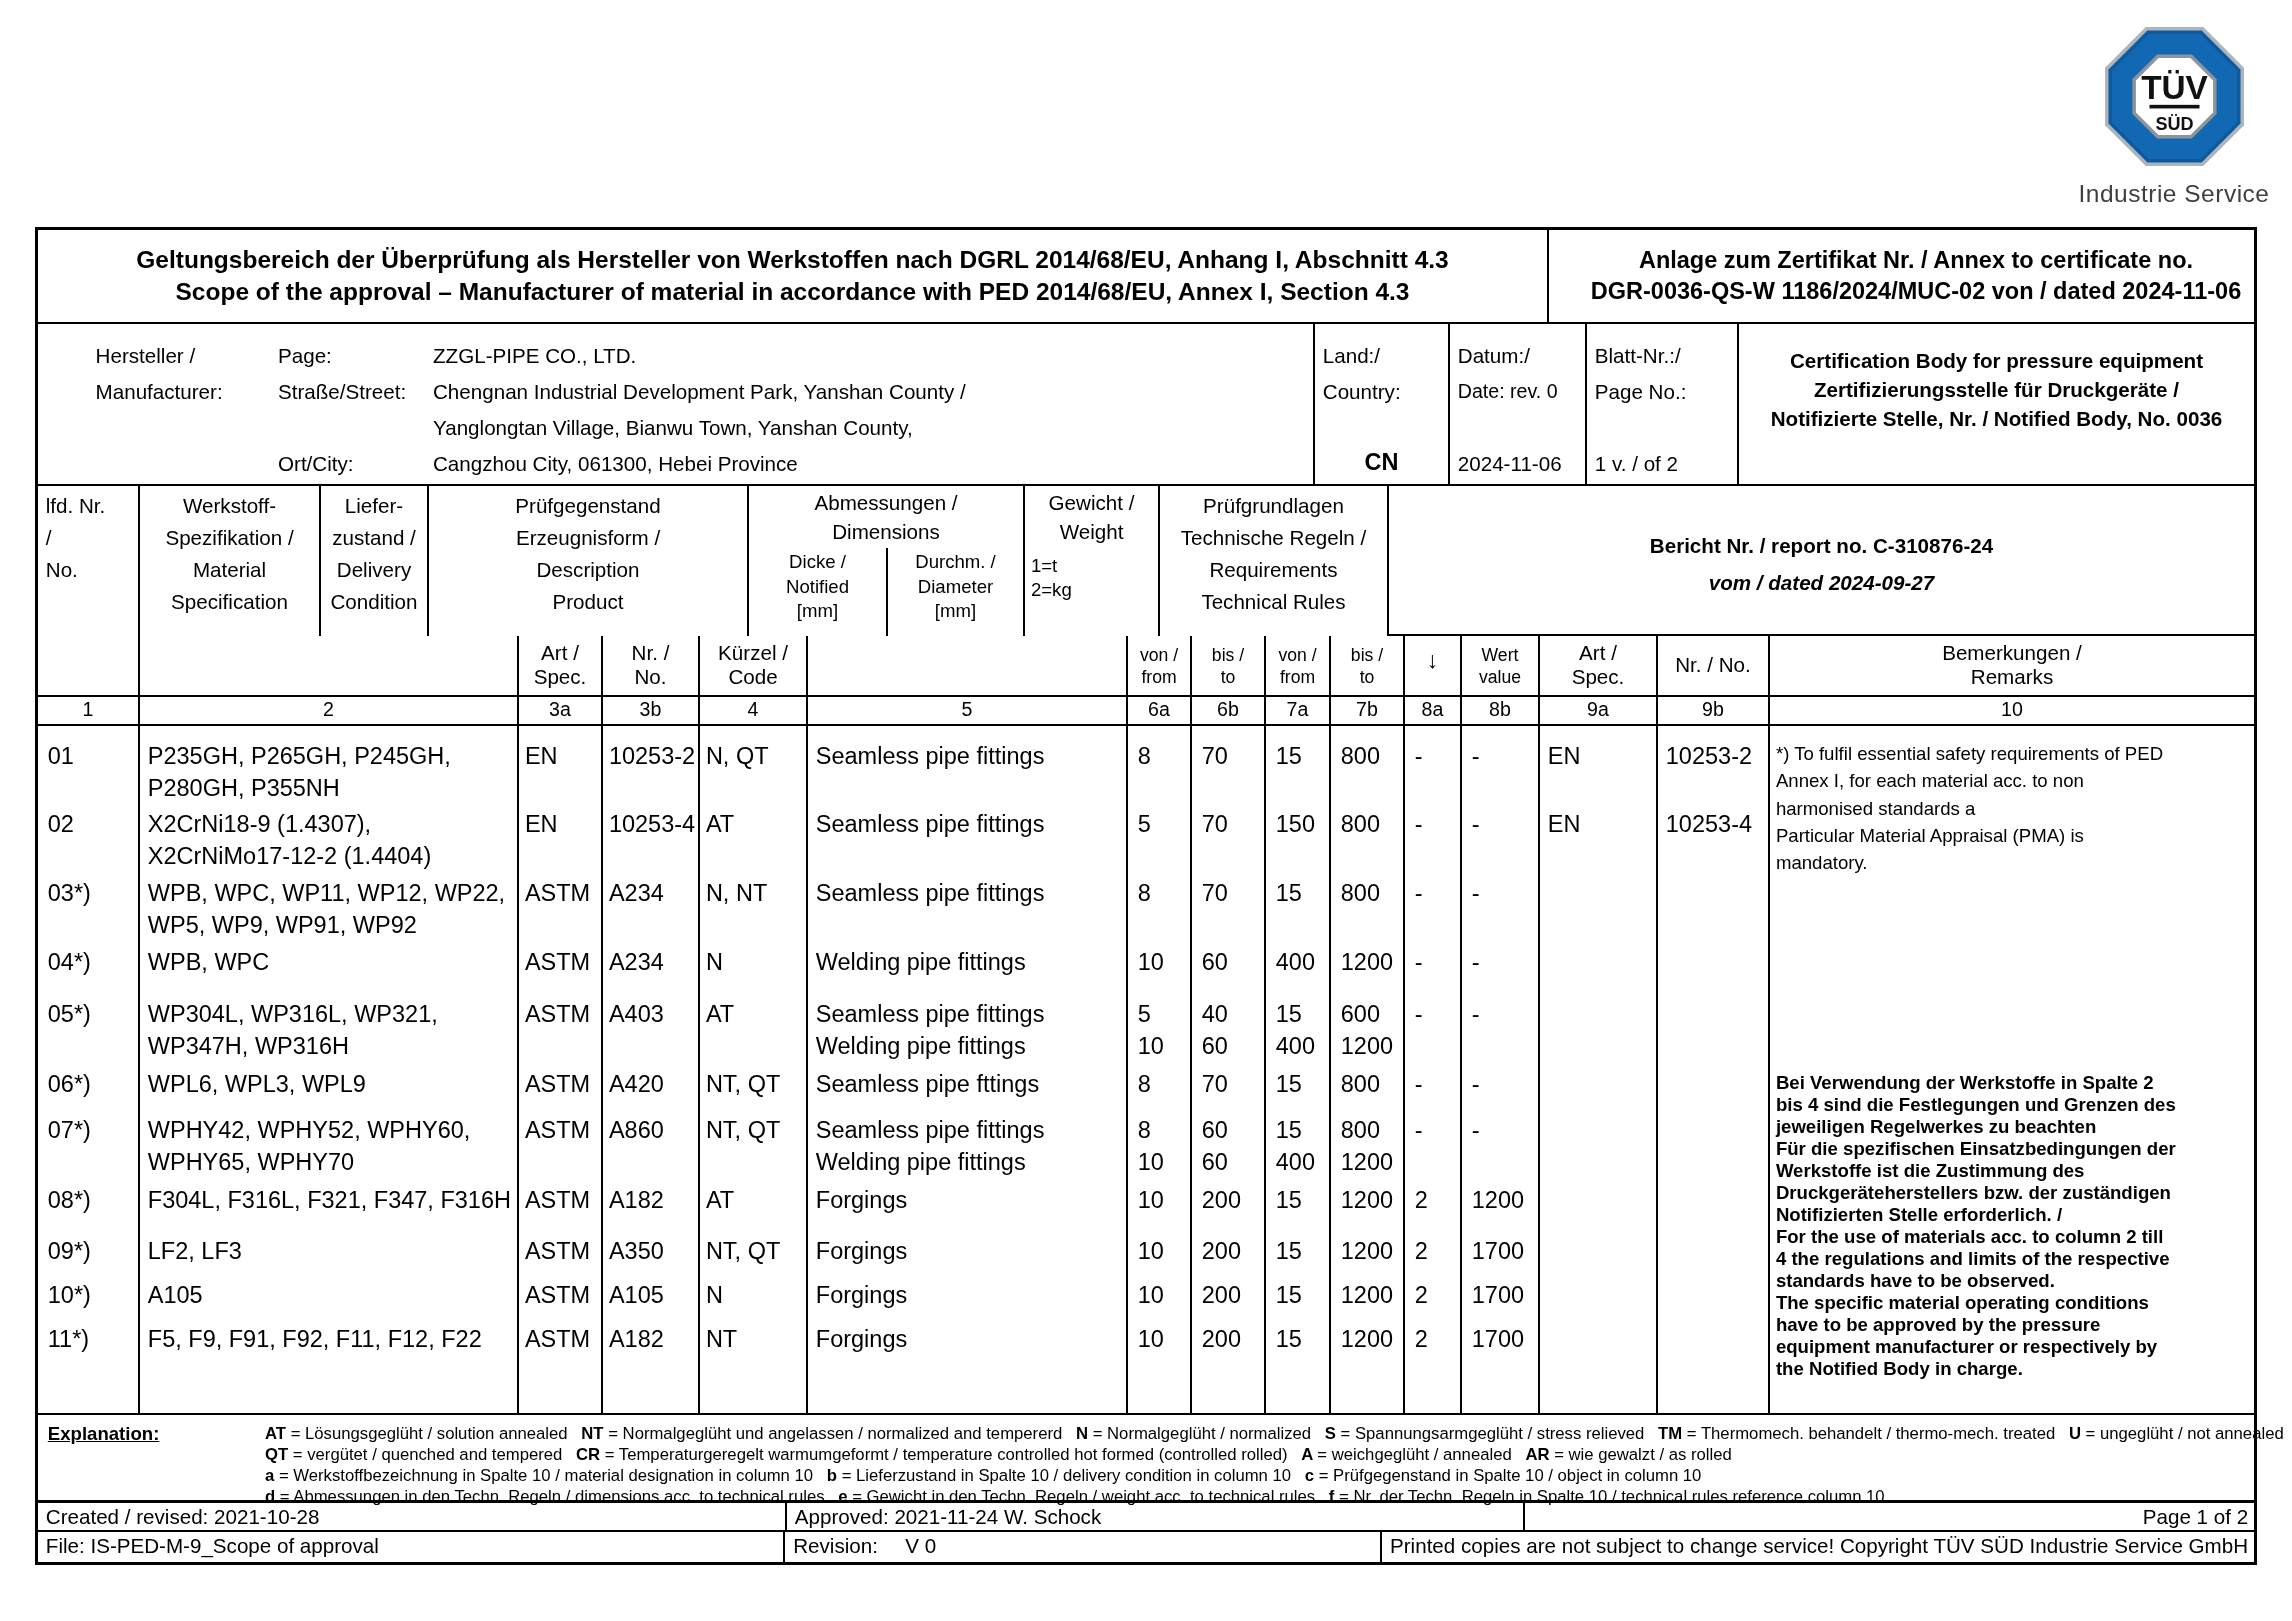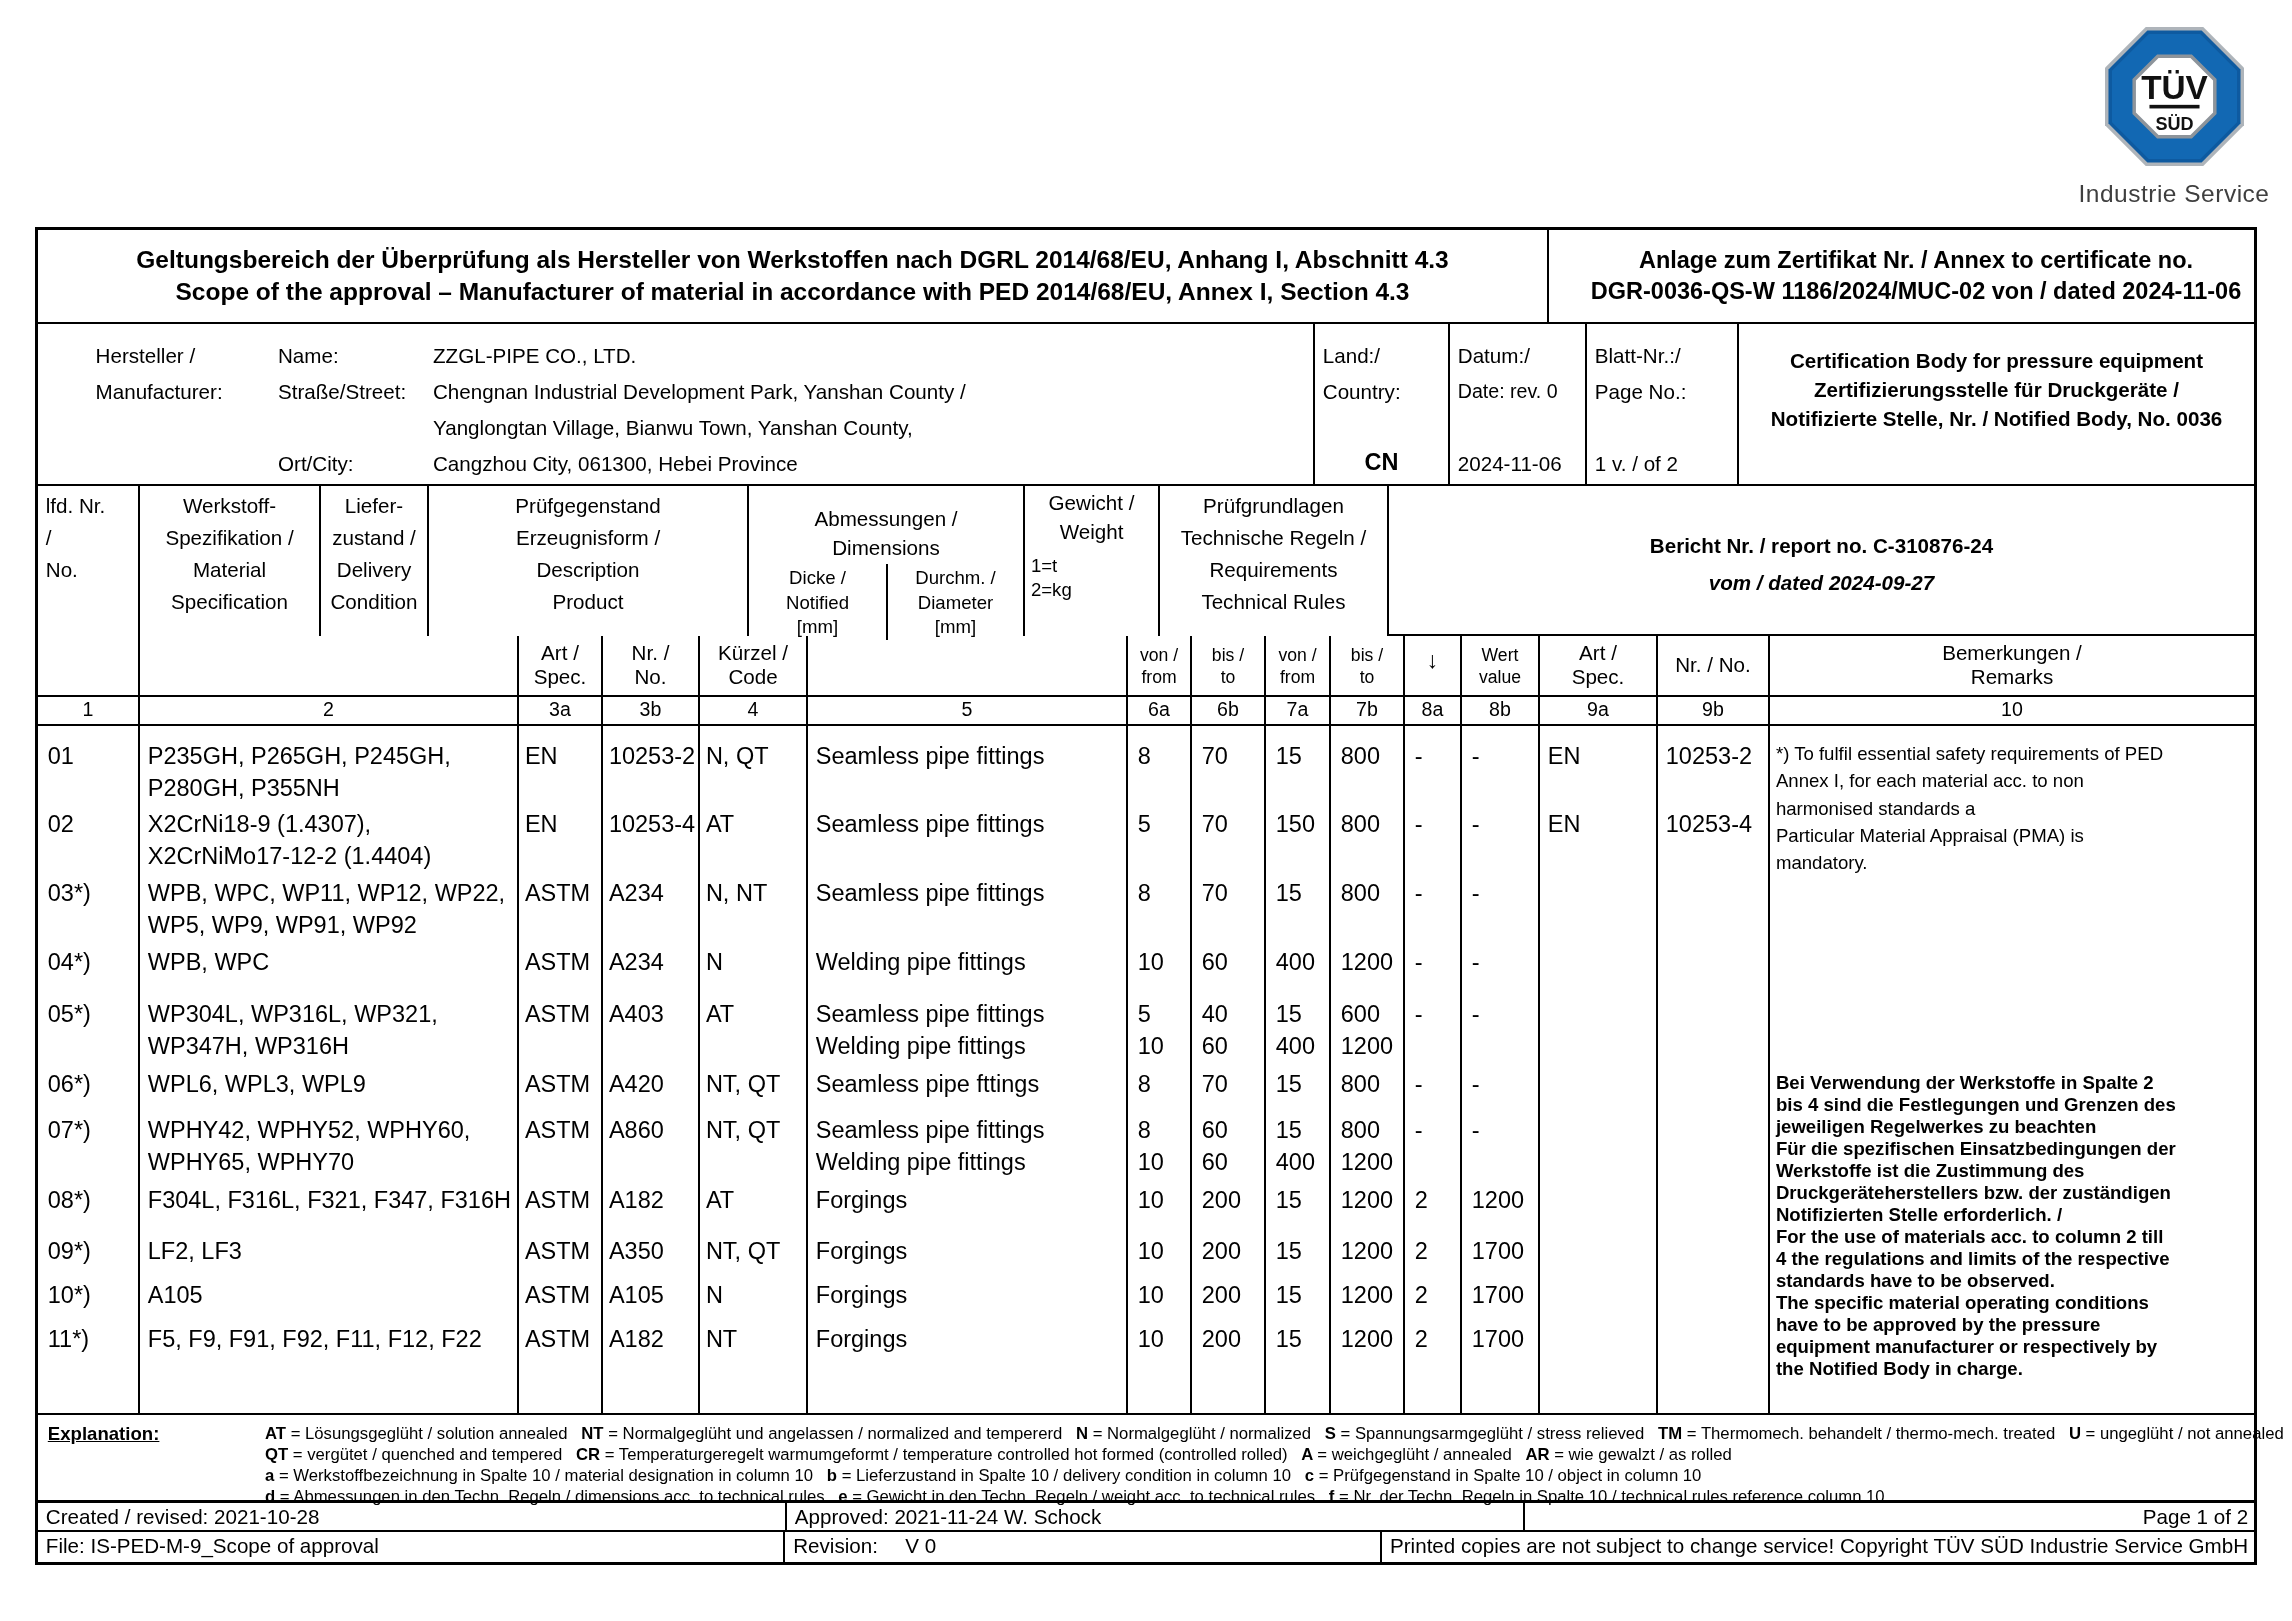--- a/index.html
+++ b/index.html
@@ -34,21 +34,21 @@
   .w1{width:102px}.w2{width:379px}.w3a{width:84px}.w3b{width:97px}.w4{width:108px}
   .w5{width:320px}.w6a{width:64px}.w6b{width:74px}.w7a{width:65px}.w7b{width:74px}
   .w8a{width:57px}.w8b{width:78px}.w9a{width:118px}.w9b{width:112px}.w10{width:477px;flex:1}
   .w3{width:181px}.w67{width:276px}.w8{width:135px}.w9{width:229px}
 
   .hdr { display:flex; height:150px; }
   .hdr > div { height:100%; border-right:2px solid #000; font-size:20.6px; }
   .hc { text-align:center; line-height:32px; padding-top:3.9px; }
   .hl { display:block; }
   .hc1 { text-align:left; padding:3.9px 0 0 7.8px; line-height:32px; }
-  .hc67 { display:flex; flex-direction:column; padding-top:18px; }
+  .hc67 { display:flex; flex-direction:column; padding-top:2px; }
   .dims-title { text-align:center; line-height:29px; }
   .dims-split { display:flex; flex:1; margin-top:2px; }
   .dims-half { width:50%; text-align:center; font-size:18.6px; line-height:24.5px; padding-top:2px; }
   .dims-half + .dims-half { border-left:2px solid #000; }
   .hc8 { text-align:center; line-height:29px; padding-top:2px; }
   .hc8 .units { text-align:left; padding-left:5.9px; margin-top:7.8px; font-size:18.6px; line-height:24.5px; }
   .hc10 { border-right:none !important; border-bottom:2.9px solid #000; text-align:center;
           font-weight:bold; font-size:22.5px; line-height:37px; padding-top:41px; }
   .it { font-style:italic; }
 
@@ -116,21 +116,21 @@
       <div class="title-right">
         <span>Anlage zum Zertifikat Nr. / Annex to certificate no.</span>
         <span>DGR-0036-QS-W 1186/2024/MUC-02 von / dated 2024-11-06</span>
       </div>
     </div>
 
     <div class="mfr-band">
       <div class="mfr-main">
         <span class="abs" style="left:21.6px;top:19.6px">Hersteller /</span>
         <span class="abs" style="left:21.6px;top:56px">Manufacturer:</span>
-        <span class="abs" style="left:204px;top:19.6px">Name:</span>
+        <span class="abs" style="left:204px;top:19.6px">Page:</span>
         <span class="abs" style="left:359px;top:19.6px">ZZGL-PIPE CO., LTD.</span>
         <span class="abs" style="left:204px;top:56px">Straße/Street:</span>
         <span class="abs" style="left:359px;top:56px">Chengnan Industrial Development Park, Yanshan County /</span>
         <span class="abs" style="left:359px;top:92px">Yanglongtan Village, Bianwu Town, Yanshan County,</span>
         <span class="abs" style="left:204px;top:128px">Ort/City:</span>
         <span class="abs" style="left:359px;top:128px">Cangzhou City, 061300, Hebei Province</span>
       </div>
       <div class="mfr-land">
         <span class="abs" style="left:7.8px;top:19.6px">Land:/</span>
         <span class="abs" style="left:7.8px;top:56px">Country:</span>

